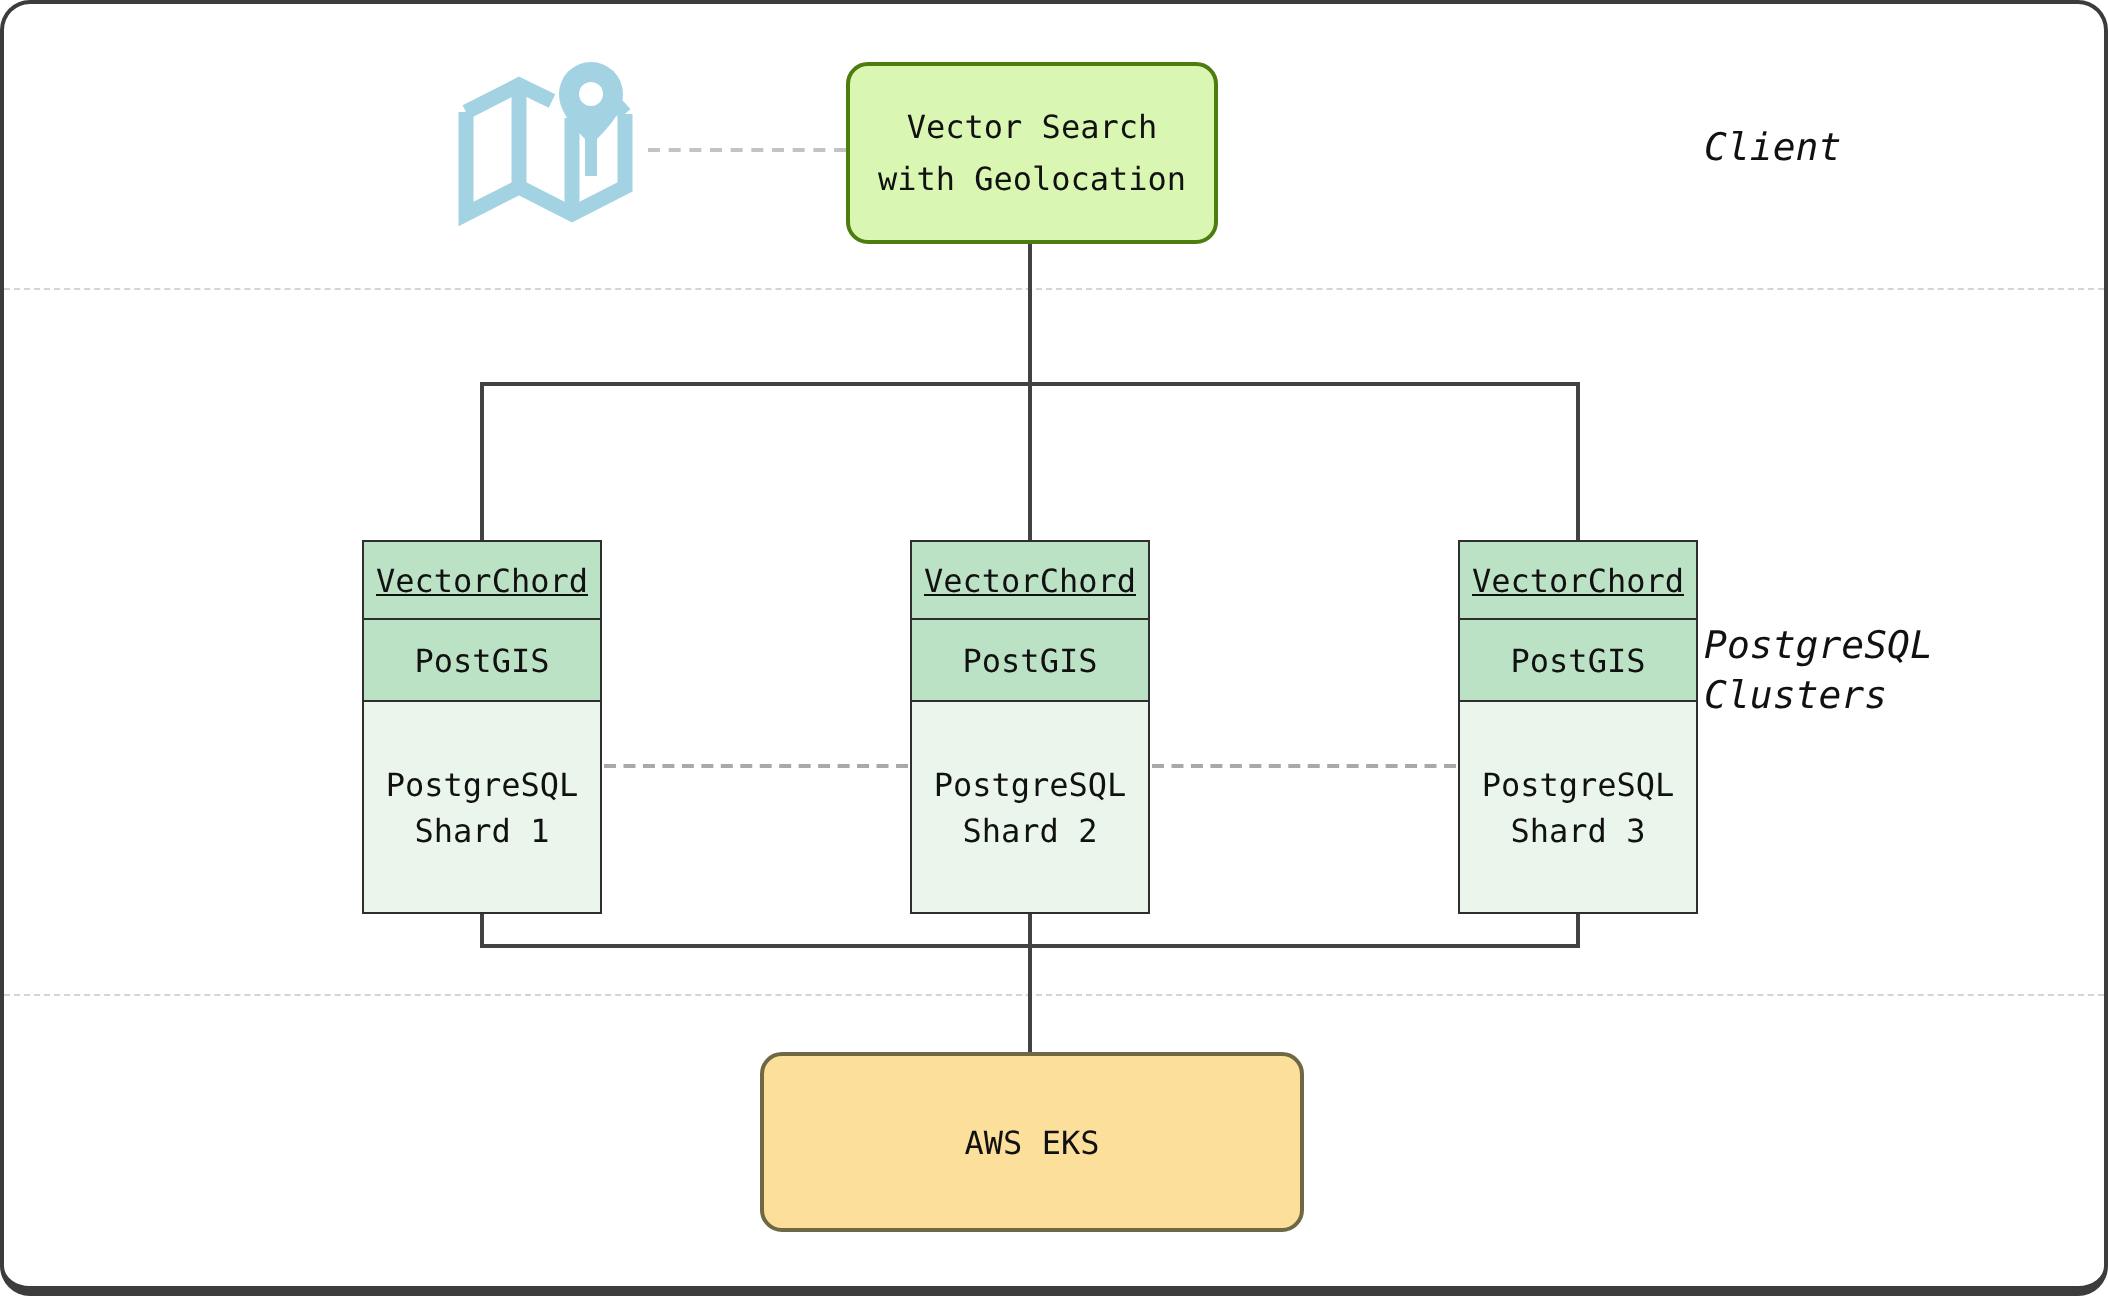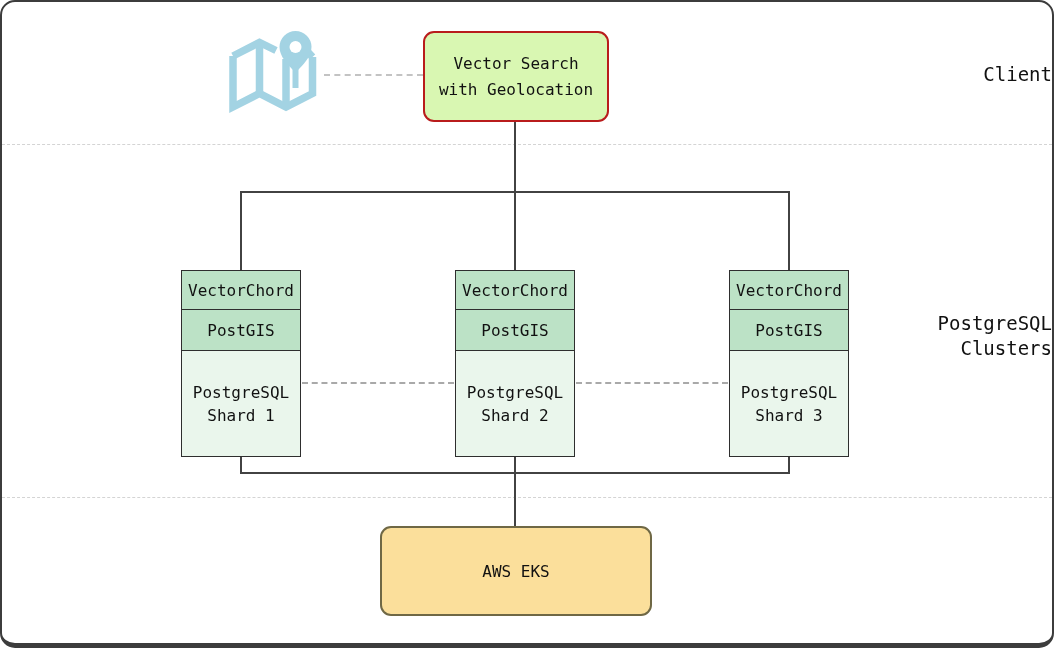--- a/index.html
+++ b/index.html
@@ -24,40 +24,41 @@
 
   
   .band-divider {
     left: 0; right: 0; height: 0;
     border-top: 1px dashed #d4d4d4;
   }
 
   
   .band-label {
     width: 200px;
-    text-align: right;
+    text-align: left;
     font-size: 19px;
     line-height: 25px;
     white-space: pre-line;
     color: #111111;
+    font-style: italic;
   }
 
   
   .line-v { width: 2px; background: #424242; }
   .line-h { height: 2px; background: #424242; }
   .dash-h { height: 0; border-top: 2px dashed #a9a9a9; }
   .dash-h.light { border-top: 2px dashed #c3c3c3; }
 
   
   .client-box {
     left: 421px; top: 29px;
     width: 186px; height: 91px;
     box-sizing: border-box;
     background: #d9f7b2;
-    border: 2px solid #b91c1c;
+    border: 2px solid #4d7c0f;
     border-radius: 11px;
     display: flex; align-items: center; justify-content: center;
     text-align: center;
     font-size: 16px; line-height: 26px;
     white-space: pre-line;
   }
 
   
   .shard {
     top: 268px;
@@ -67,21 +68,21 @@
     background: #eaf6ec;
     display: flex; flex-direction: column;
   }
   .shard .layer {
     box-sizing: border-box;
     background: #bce2c6;
     border-bottom: 1.5px solid #2e2e2e;
     display: flex; align-items: center; justify-content: center;
     font-size: 16px;
   }
-  .shard .layer.l1 { height: 39px; }
+  .shard .layer.l1 { height: 39px; text-decoration: underline; }
   .shard .layer.l2 { height: 41px; }
   .shard .body {
     flex: 1;
     display: flex; align-items: center; justify-content: center;
     text-align: center;
     font-size: 16px; line-height: 23px;
     white-space: pre-line;
     background: #eaf6ec;
   }
 

